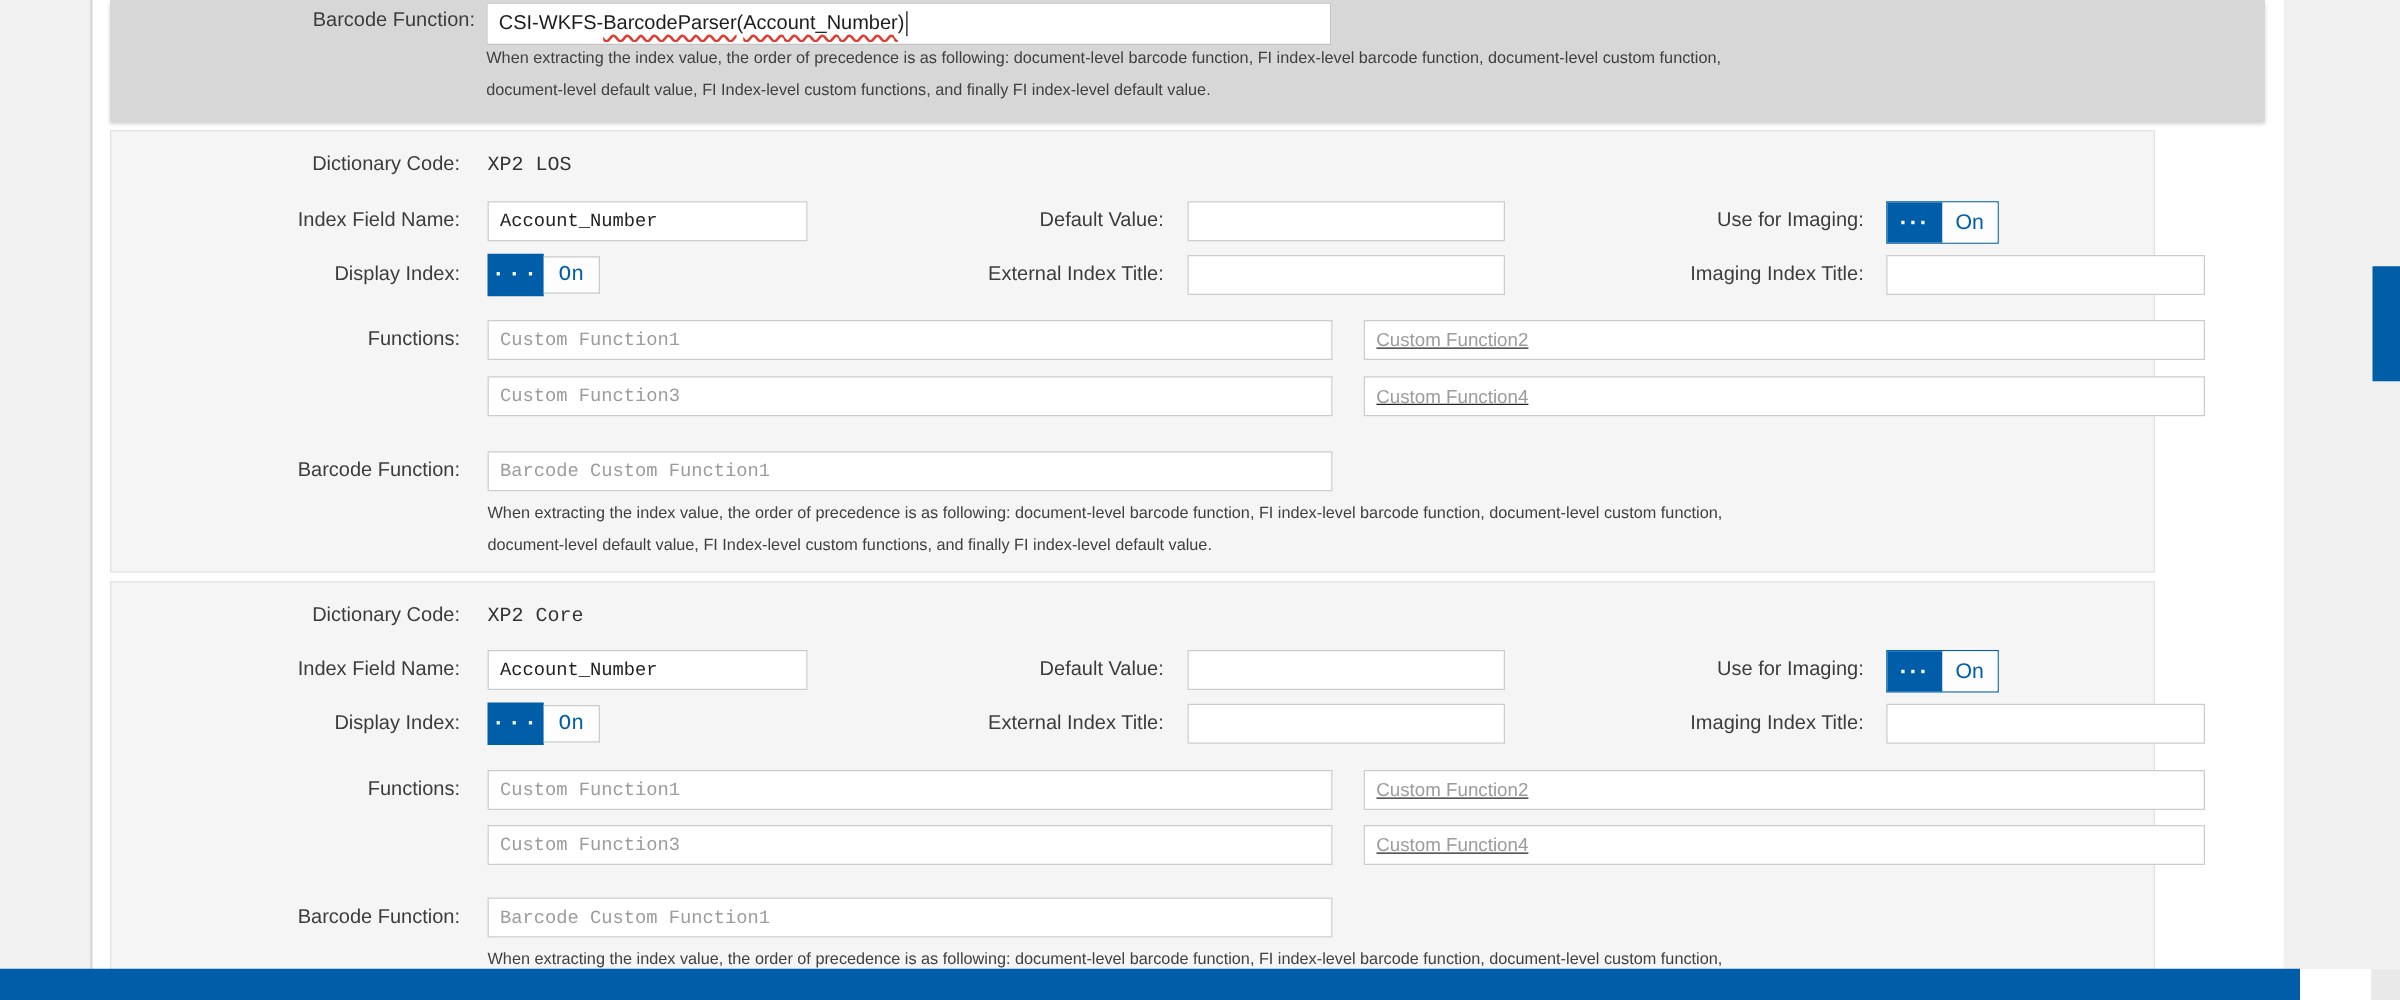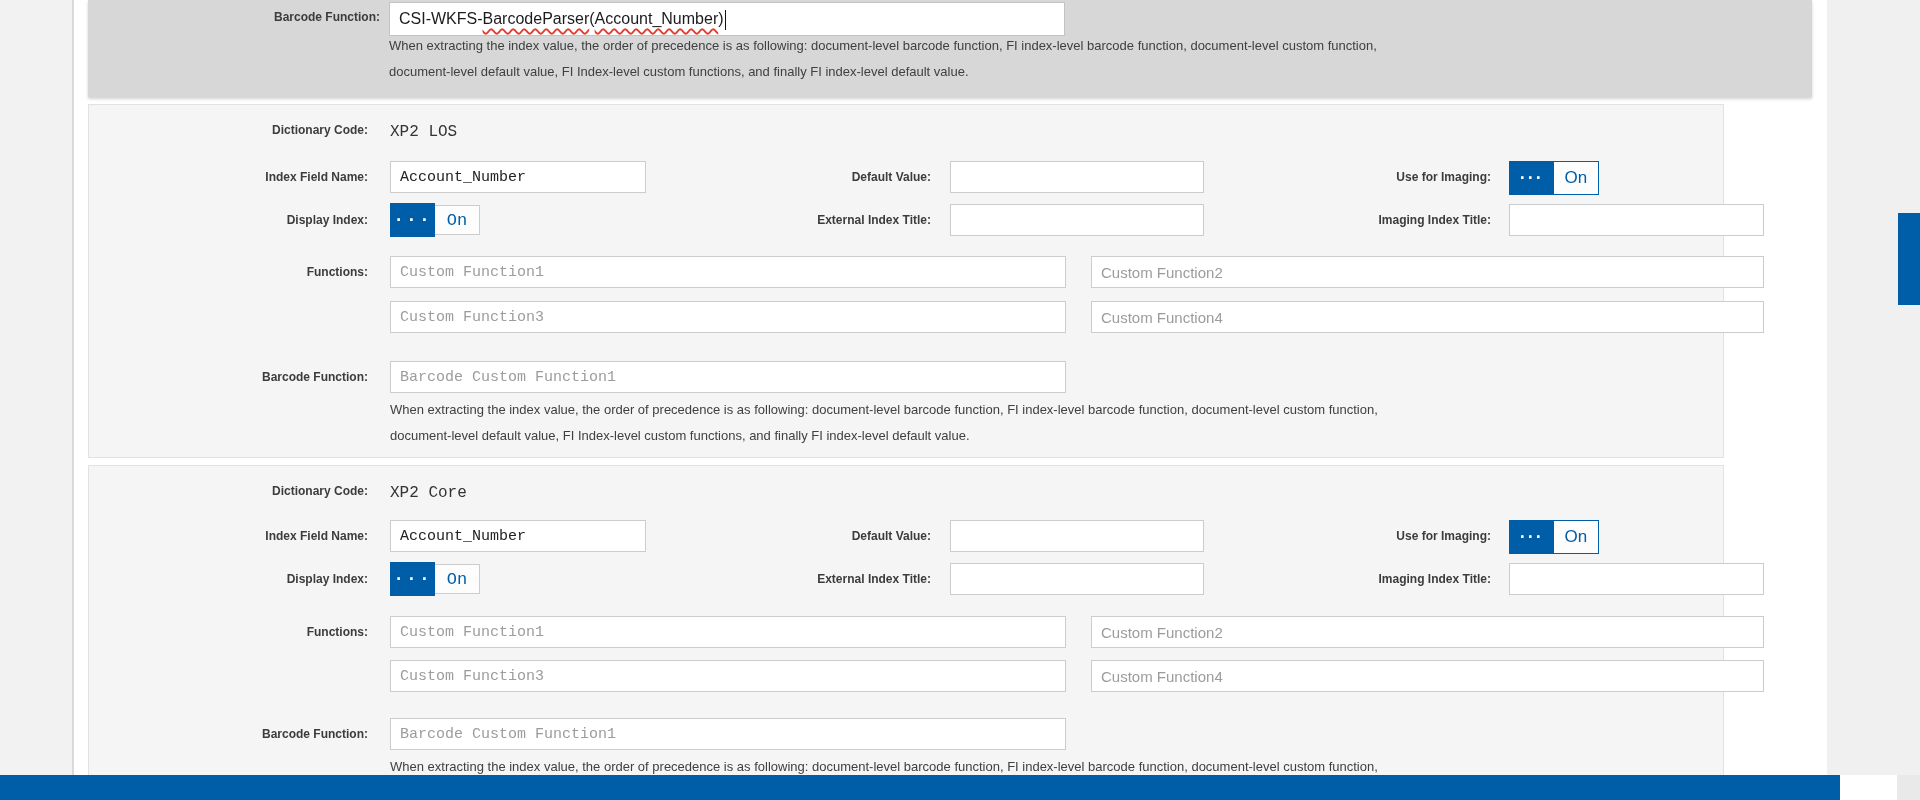--- a/index.html
+++ b/index.html
@@ -20,38 +20,38 @@
 
   
   .doc-section{position:absolute;left:88px;top:0;width:1724px;height:97px;background:#d7d7d7;
                box-shadow:0 2px 3px rgba(0,0,0,0.18);}
 
   
   .panel{position:absolute;left:88px;width:1636px;background:#f5f5f5;border:1px solid #e2e2e2;}
   .panel1{top:104px;height:354px;}
   .panel2{top:465px;height:335px;}
 
-  .lbl{position:absolute;text-align:right;font-size:12px;color:#3c3c3c;white-space:nowrap;font-weight:bold;}
+  .lbl{position:absolute;text-align:right;font-size:16px;color:#3c3c3c;white-space:nowrap;}
   .val{position:absolute;font-size:16px;color:#333333;white-space:nowrap;}
 
   .ibox{position:absolute;height:32px;background:#ffffff;border:1px solid #cccccc;
         font-family:"Liberation Sans","DejaVu Sans",sans-serif;font-size:15px;color:#222222;
         padding:0 9px;outline:none;}
   .ibox::placeholder{color:#9c9c9c;opacity:1;}
 
   
   .c1-lbl{left:0;width:279px;}
   .c1-field{left:301px;font-family:Liberation Mono, monospace;}
   .w-small{width:256px;}
   .w-wide{width:676px;}
   .c2-lbl{left:560px;width:282px;}
   .c2-field{left:861px;width:254px;}
   .c3-lbl{left:1120px;width:282px;}
   .c3-field{left:1420px;width:255px;}
-  .cf2{left:1002px;width:673px;}
+  .cf2{left:1002px;width:673px;text-decoration:underline;}
 
   
   .toggle{position:absolute;display:flex;align-items:center;}
   .toggle-btn{width:45px;height:34px;background:#005EA8;color:#ffffff;display:flex;align-items:center;
               justify-content:center;font-size:18px;font-weight:bold;letter-spacing:2px;cursor:pointer;}
   .toggle-on{width:45px;height:30px;background:#fdfdfd;color:#005EA8;display:flex;align-items:center;
              justify-content:center;font-size:17px;}
   .toggle--gray .toggle-on{border:1px solid #cccccc;border-left:none;}
   .toggle--blue{border:1px solid #005EA8;}
   .toggle--blue .toggle-btn{width:44px;height:32px;}

